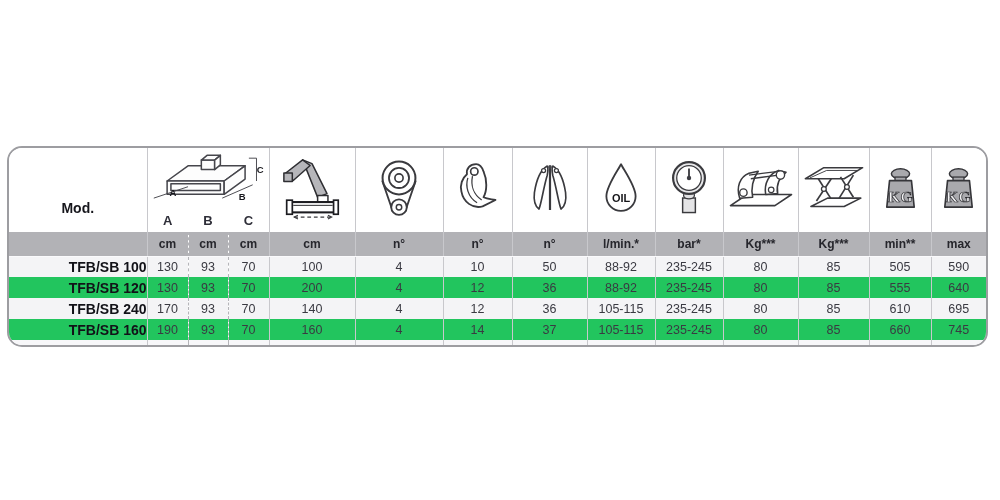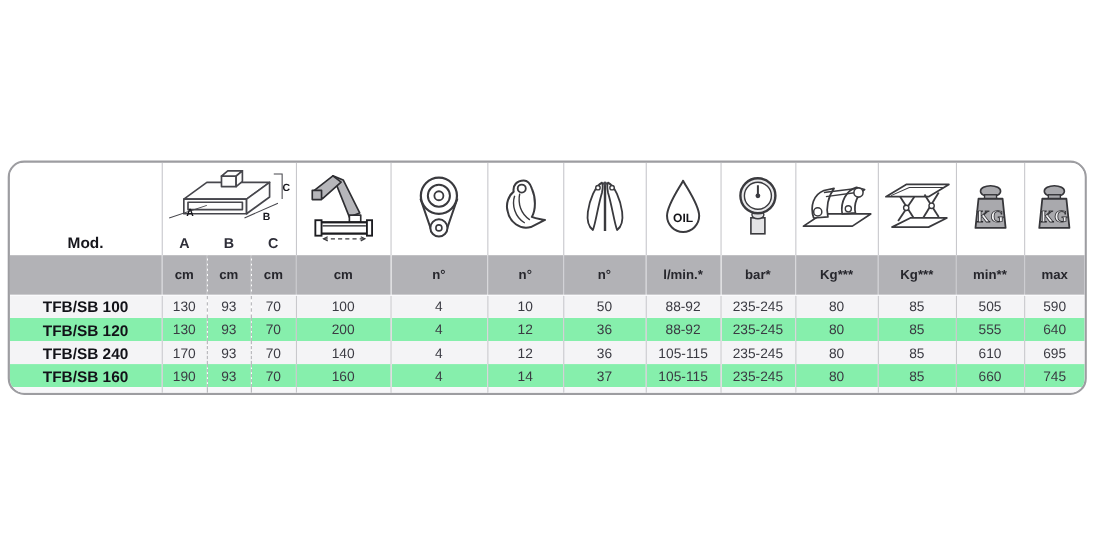--- a/index.html
+++ b/index.html
@@ -9,33 +9,33 @@
     border:2px solid #9d9da1;border-radius:15px;background:#ffffff;overflow:hidden;
   }
   table.spec{border-collapse:collapse;table-layout:fixed;width:977px;}
   td{padding:0;text-align:center;vertical-align:middle;overflow:hidden;}
   
   td.bl{border-left:1px solid #c8c8cc;}
   td.bd{border-left:1px dashed #b4b4b8;}
   
   tr.iconrow{height:84px;}
   tr.iconrow td{background:#ffffff;}
-  td.modcell{vertical-align:bottom;font-weight:bold;font-size:14px;color:#16161c;padding-bottom:4px;}
+  td.modcell{vertical-align:bottom;font-weight:bold;font-size:14px;color:#16161c;padding-bottom:16px;}
   .dimwrap{display:flex;flex-direction:column;height:84px;}
   .dimwrap svg{display:block;margin:2px auto 0 auto;flex:1 1 auto;}
   .dimlabels{display:flex;flex-direction:row;height:20px;flex:0 0 auto;}
   .dimlabels span{flex:1 1 33%;font-weight:600;font-size:13px;color:#2e2e38;line-height:18px;}
   
-  tr.units{height:36px;}
+  tr.units{height:24px;}
   tr.units td{background:#b2b2b6;font-weight:bold;font-size:12px;color:#26262c;border-bottom:1px solid #fafafc;}
   
   tr.row{height:21px;}
   tr.r0 td{background:#f4f4f6;}
-  tr.r1 td{background:#86efac;}
-  td.model{font-weight:bold;font-size:14px;color:#121218;}
+  tr.r1 td{background:#22c55e;}
+  td.model{font-weight:bold;font-size:14px;color:#121218;text-align:right;}
   td.val{font-size:12.5px;color:#3a3a42;}
   
   tr.filler{height:5px;}
   tr.filler td{background:#f7f7f9;}
   svg{overflow:visible;}
 </style>
 </head>
 <body>
 
 <div class="spec-wrap">

